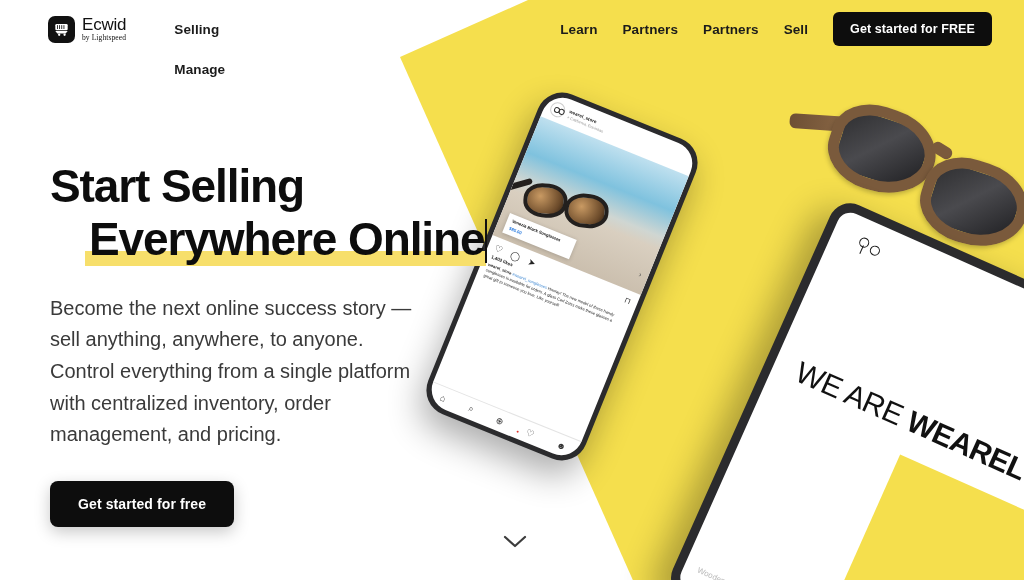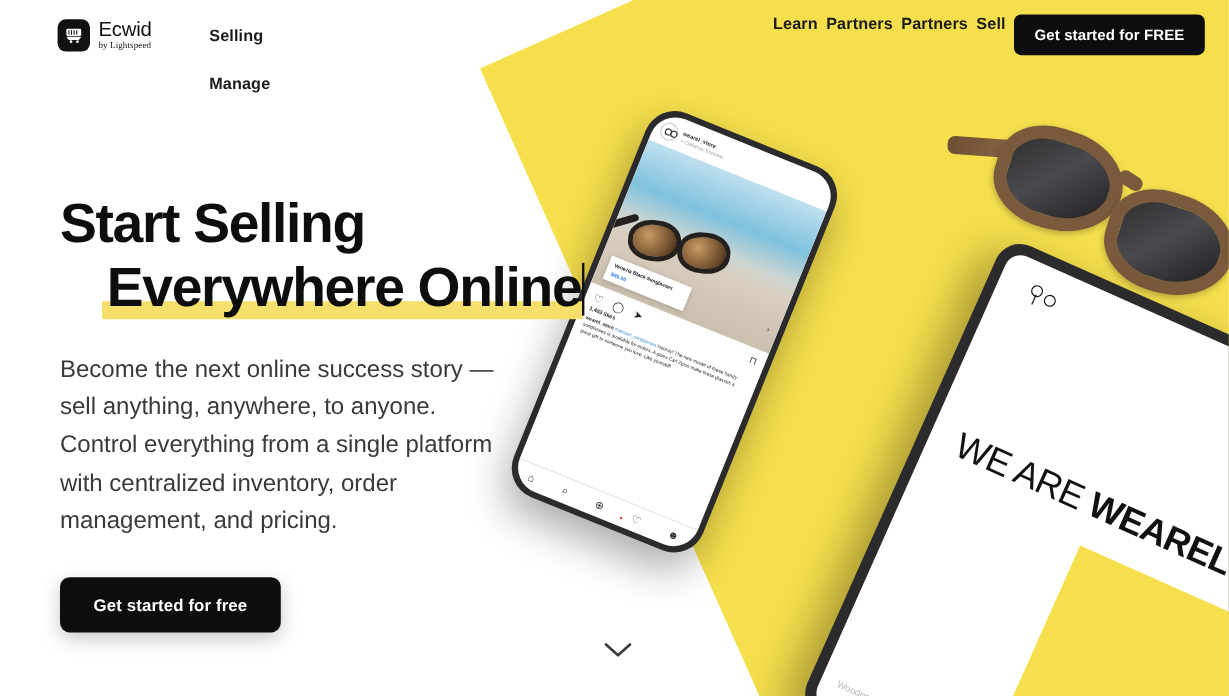--- a/index.html
+++ b/index.html
@@ -242,42 +242,42 @@
     z-index: 3;
     cursor: pointer;
   }
 
   
   header {
     position: absolute;
     top: 0; left: 0; right: 0;
     height: 58px;
     display: flex; align-items: center;
-    padding: 0 20px 0 48px;
+    padding: 0 32px 0 48px;
     z-index: 10;
   }
   .logo { display: flex; align-items: center; gap: 7px; }
   .logo-mark {
     width: 27px; height: 27px;
     background: #111;
     border-radius: 7px;
     display: flex; align-items: center; justify-content: center;
   }
   .logo-text { line-height: 1; }
   .logo-name {
     font-size: 17px; font-weight: normal; color: #111;
     letter-spacing: -.2px; display: block;
   }
   .logo-sub {
     font-size: 7.5px; color: #111; display: block; margin-top: 1px;
     letter-spacing: .1px;
     font-family: Liberation Serif, serif;
   }
   .nav-left { display: flex; gap: 25px; margin-left: 48px; flex-direction: column; }
-  .nav-right { display: flex; gap: 7px; margin-left: auto; }
+  .nav-right { display: flex; align-items: center; gap: 25px; margin-left: auto; }
   nav a {
     font-size: 13.5px; font-weight: bold; color: #1b1b1b;
     text-decoration: none; letter-spacing: .1px;
   }
   .btn-nav {
     background: #0d0d0d; color: #fff;
     font-size: 12.5px; font-weight: bold;
     padding: 10px 17px; border-radius: 6px;
     border: none; cursor: pointer;
     letter-spacing: .1px;

